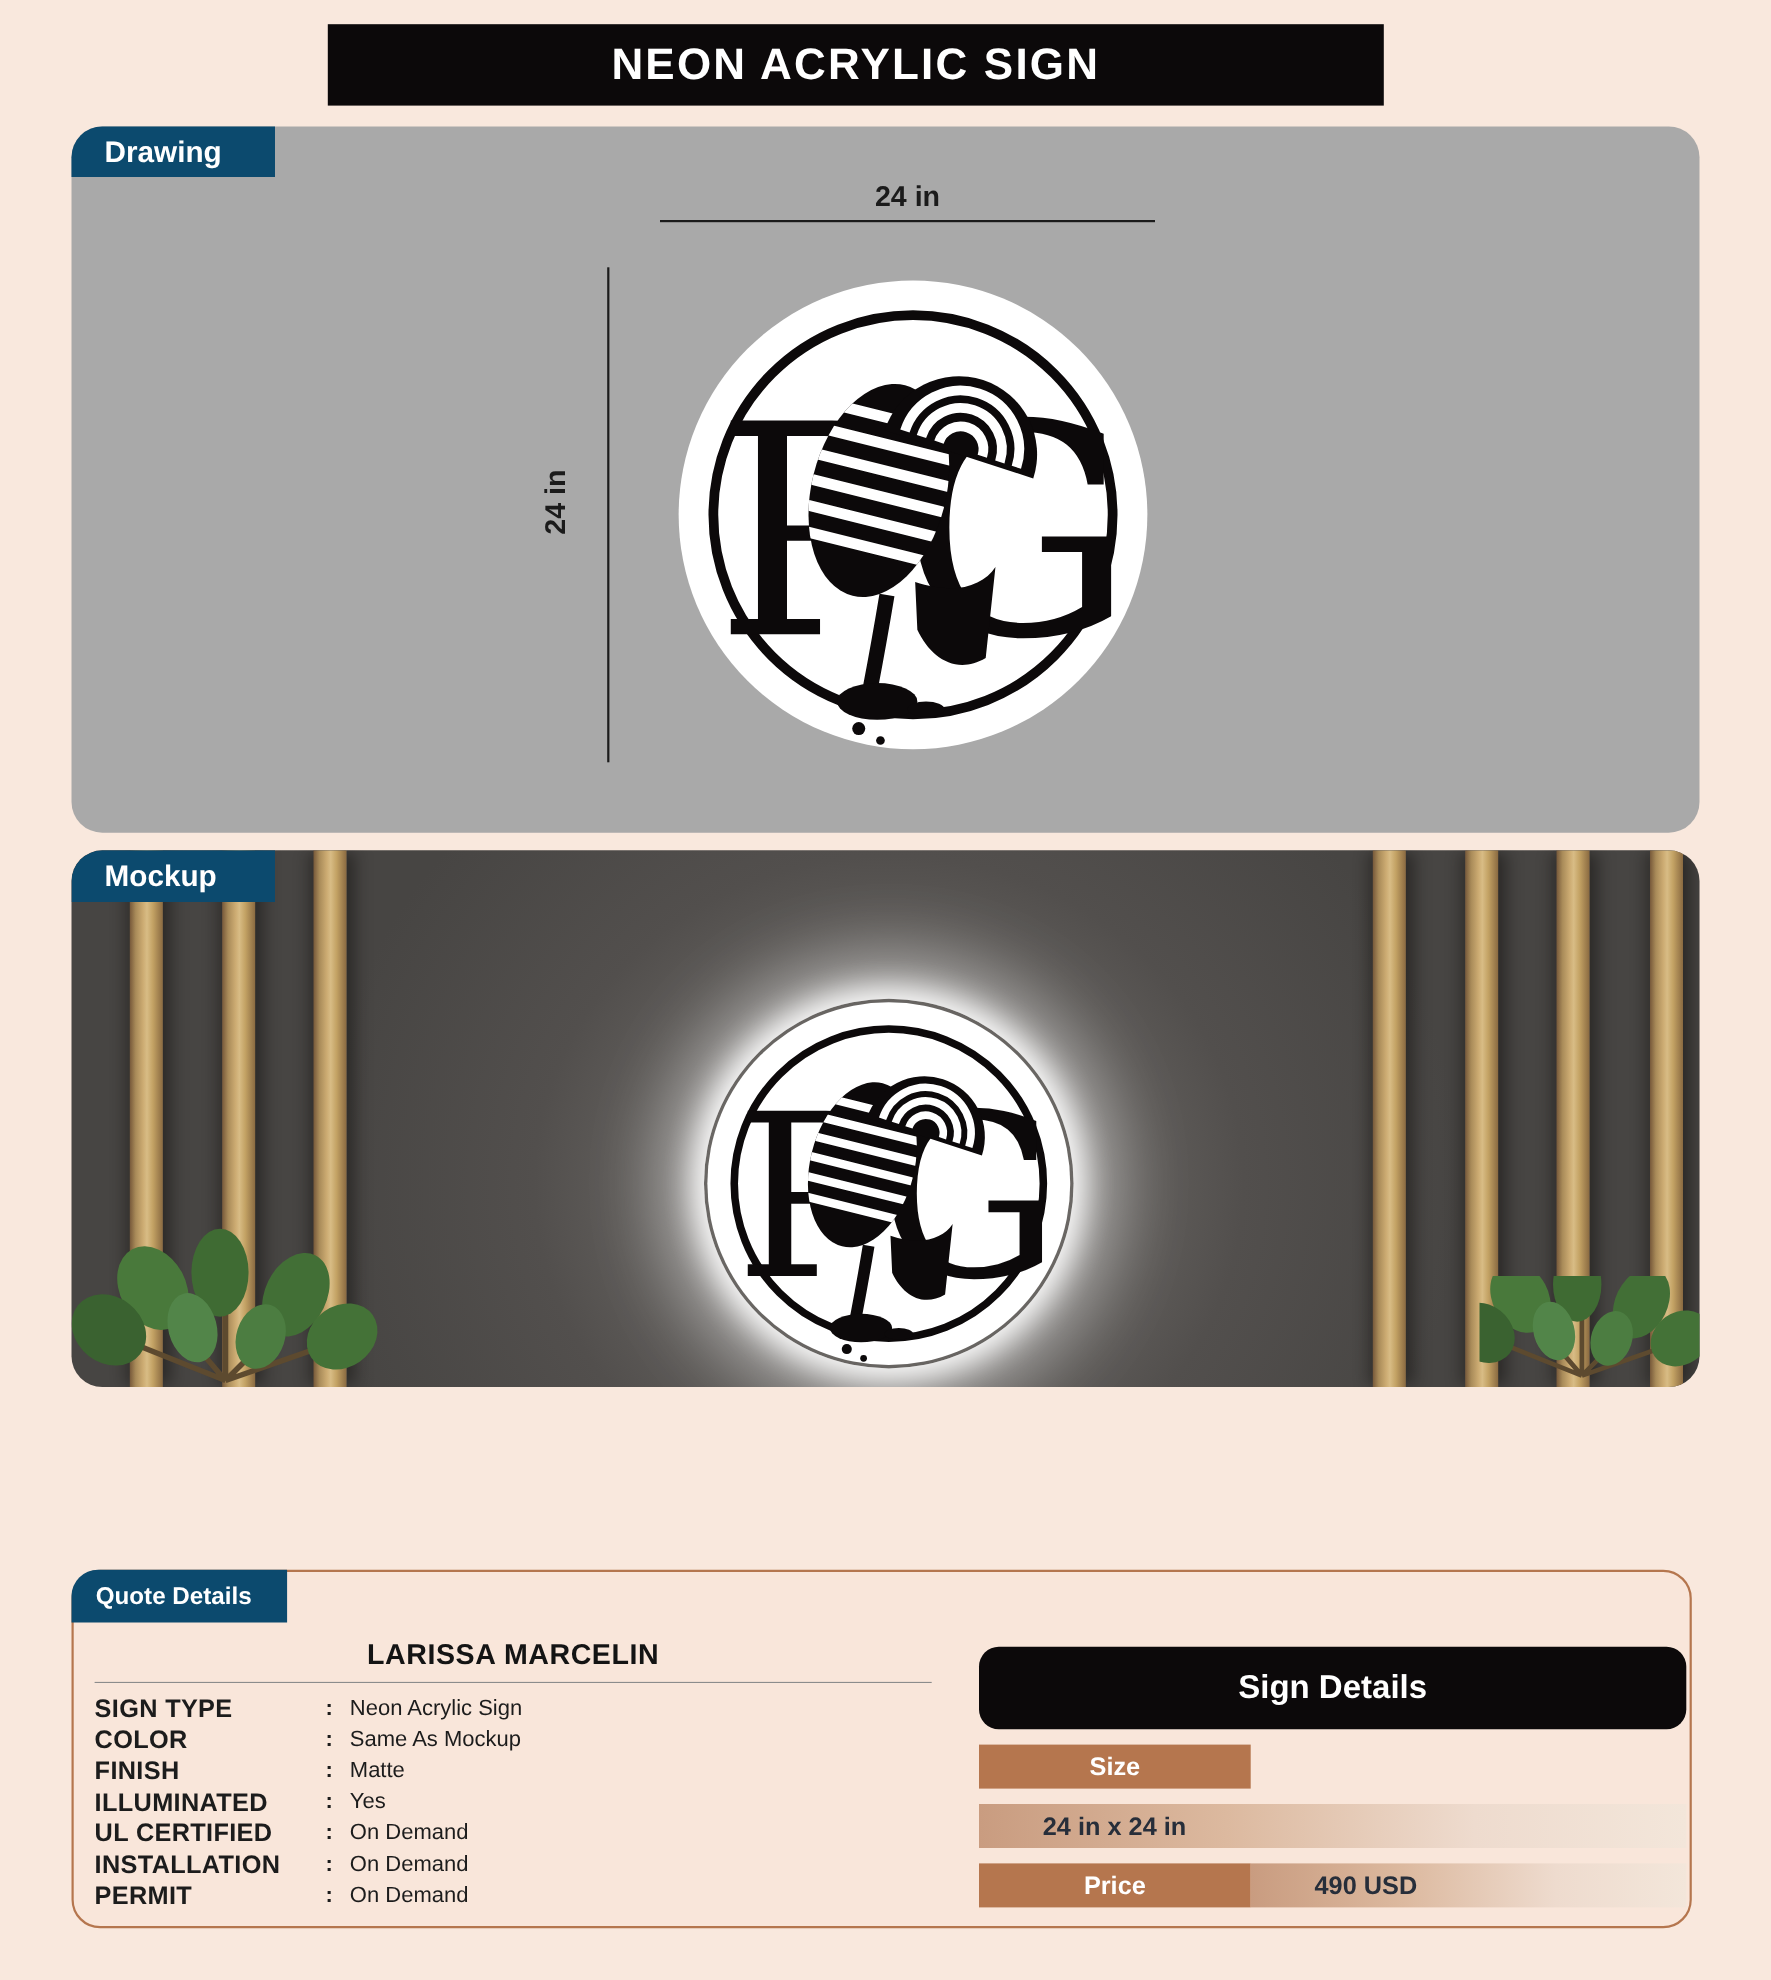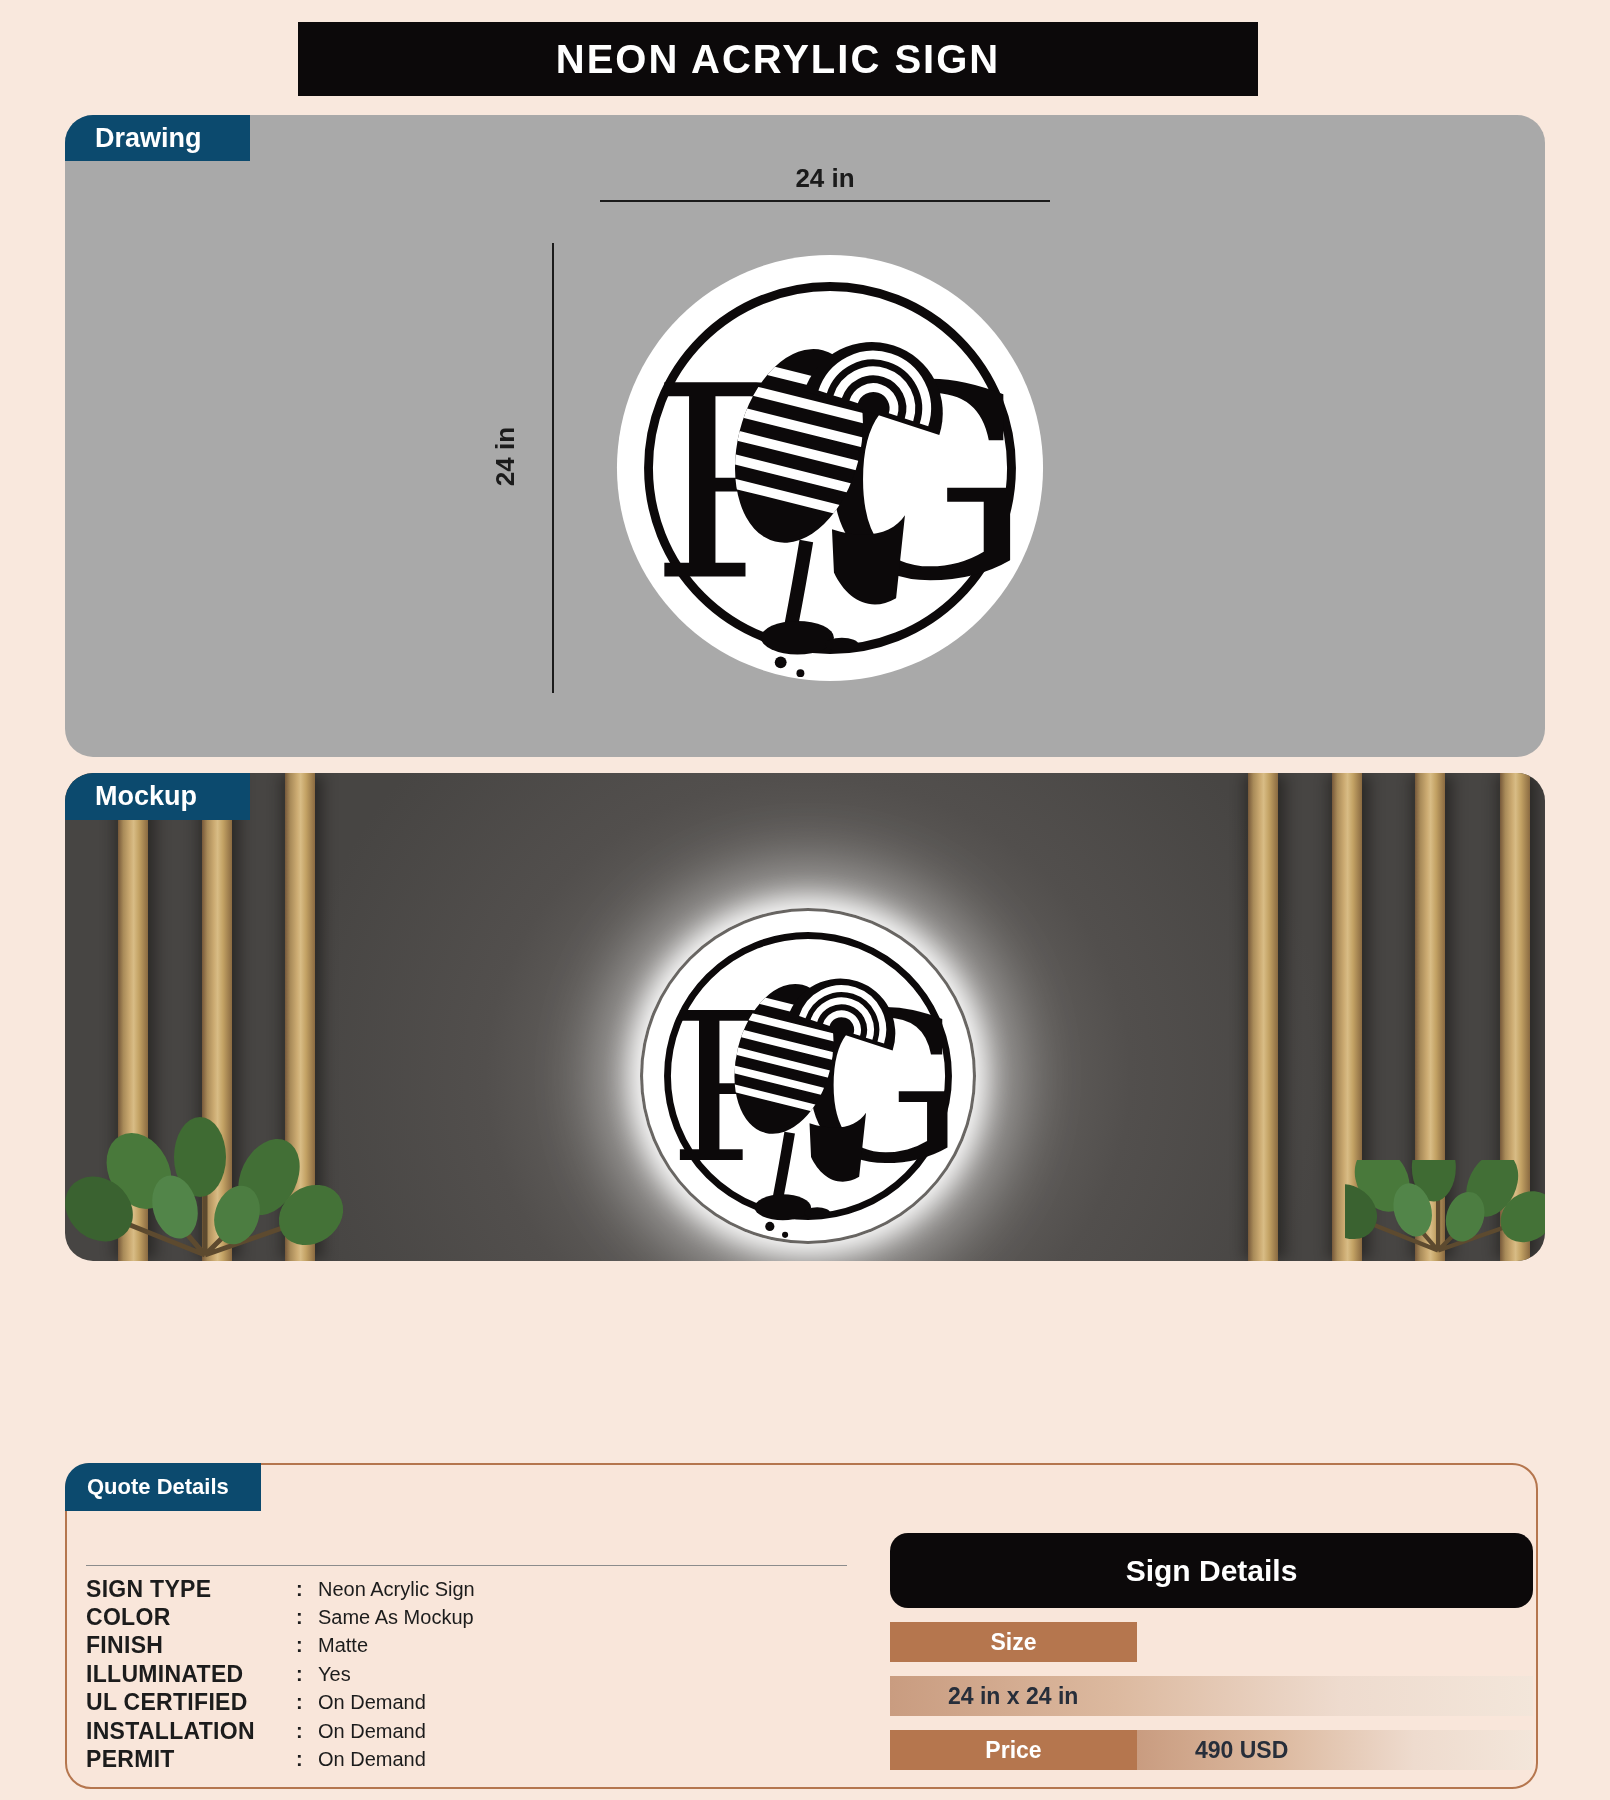--- a/index.html
+++ b/index.html
@@ -34,21 +34,21 @@
   .sec-mockup .tab { position:absolute; left:0; top:0; width:185px; height:47px; font-size:27px; }
   .slat { position:absolute; top:0; bottom:0; width:30px;
     background:linear-gradient(90deg,#77593a 0%,#a98b59 18%,#ccab72 40%,#d8bc85 52%,#c3a264 70%,#8a6a41 100%);
     box-shadow:10px 0 14px -2px rgba(20,18,15,.5), -8px 0 12px -2px rgba(20,18,15,.35); }
   .glow-logo { position:absolute; left:575px; top:135px; width:336px; height:336px; border-radius:50%;
     box-shadow:0 0 26px 10px rgba(255,255,255,.95), 0 0 70px 34px rgba(255,255,255,.55); }
   .plant { position:absolute; bottom:-4px; }
 
   
   .sec-quote { left:65px; top:1427px; width:1473px; height:326px; background:#f9e6da;
-    border:2px solid #b5764e; border-radius:26px;margin-top:36px; }
+    border:2px solid #b5764e; border-radius:26px; }
   .sec-quote .tab { position:absolute; left:-2px; top:-2px; width:196px; height:48px; font-size:22px;
     border-radius:24px 0 0 0; padding-left:22px; }
   .customer { position:absolute; left:19px; top:60px; width:761px; text-align:center;
     font-size:26px; font-weight:bold; color:#141414; letter-spacing:.5px; }
   .customer-rule { position:absolute; left:19px; top:100px; width:761px; border-top:1.5px solid #8c8c8c; }
   .specs { position:absolute; left:19px; top:110px; }
   .spec-row { display:flex; height:28.4px; align-items:center; font-size:20px; color:#1c1c1c; }
   .spec-row .sl { width:210px; font-weight:bold; font-size:23px; letter-spacing:.3px; }
   .spec-row .sc { width:22px; font-weight:bold; }
   .spec-row .sv { font-size:20px; }
@@ -158,20 +158,21 @@
   <div class="tab">
     <span>Mockup</span>
   </div>
 </div>
 
 <div class="abs sec-quote">
   <div class="tab">
     <span>Quote Details</span>
   </div>
 
+  <div class="customer">LARISSA MARCELIN</div>
   <div class="customer-rule"></div>
 
   <div class="specs">
     <div class="spec-row">
       <span class="sl">SIGN TYPE</span>
       <span class="sc">:</span>
       <span class="sv">Neon Acrylic Sign</span>
     </div>
     <div class="spec-row">
       <span class="sl">COLOR</span>

